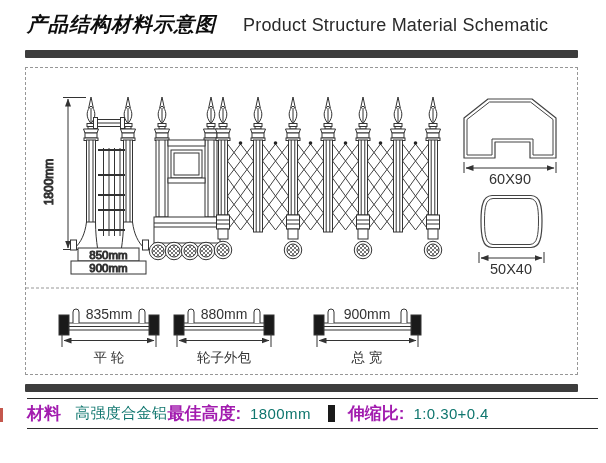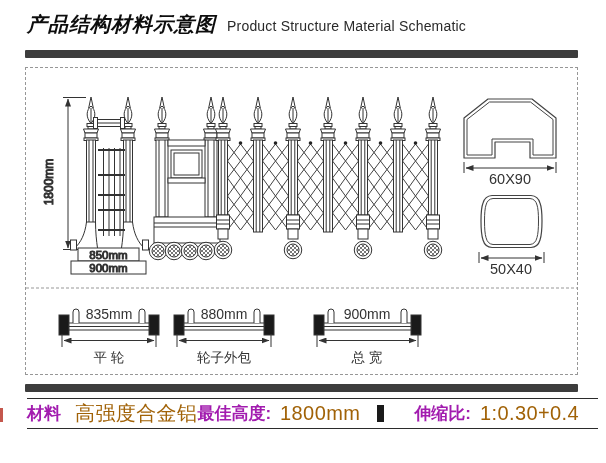--- a/index.html
+++ b/index.html
@@ -1,29 +1,29 @@
 <!DOCTYPE html>
 <html><head>
 <meta charset="utf-8">
 <style>
   html,body{margin:0;padding:0;background:#fff;}
   body{width:606px;height:463px;position:relative;overflow:hidden;
        font-family:"Liberation Sans","DejaVu Sans",sans-serif;color:#111;}
   .titlebar{position:absolute;left:27px;top:11px;display:flex;align-items:baseline;gap:11px;white-space:nowrap;}
   .title-cn{font-size:20px;font-weight:700;letter-spacing:1px;color:#0d0d0d;font-style:italic;}
-  .title-en{font-size:14px;color:#2a2a2a;letter-spacing:.2px;}
+  .title-en{font-size:18px;color:#2a2a2a;letter-spacing:.2px;margin-left:16px;}
   .hbar{position:absolute;left:25px;width:553px;height:8px;background:#3d3d3d;border-radius:1px;}
   .hbar.top{top:50px;}
   .hbar.bottom{top:384px;}
   .draw-box{position:absolute;left:25px;top:67px;width:551px;height:306px;border:1px dashed #979797;background:#fff;}
   .footer{position:absolute;left:27px;right:8px;top:398px;height:29px;border-top:1.5px solid #2b2b2b;border-bottom:1.5px solid #2b2b2b;display:flex;align-items:center;white-space:nowrap;}
   .f-label{font-size:17px;font-weight:700;color:#a21caf;}
-  .f-value{font-size:20px;color:#a16207;letter-spacing:.4px;}
+  .f-value{font-size:15px;color:#0f766e;letter-spacing:.4px;}
   .sep-block{width:7px;height:17px;background:#1a1a1a;margin-left:17px;}
-  .ml14{margin-left:14px;} .ml20{} .ml9{margin-left:9px;} .ml15{margin-left:30px;}
+  .ml14{margin-left:14px;} .ml20{} .ml9{margin-left:9px;} .ml15{margin-left:13px;}
   .red-sliver{position:absolute;left:0;top:408px;width:3px;height:14px;background:#c4574d;}
   svg text{font-family:"Liberation Sans","DejaVu Sans",sans-serif;fill:#333;}
 </style>
 </head>
 <body>
 
 <div class="titlebar">
   <span class="title-cn">产品结构材料示意图</span>
   <span class="title-en">Product Structure Material Schematic</span>
 </div>

